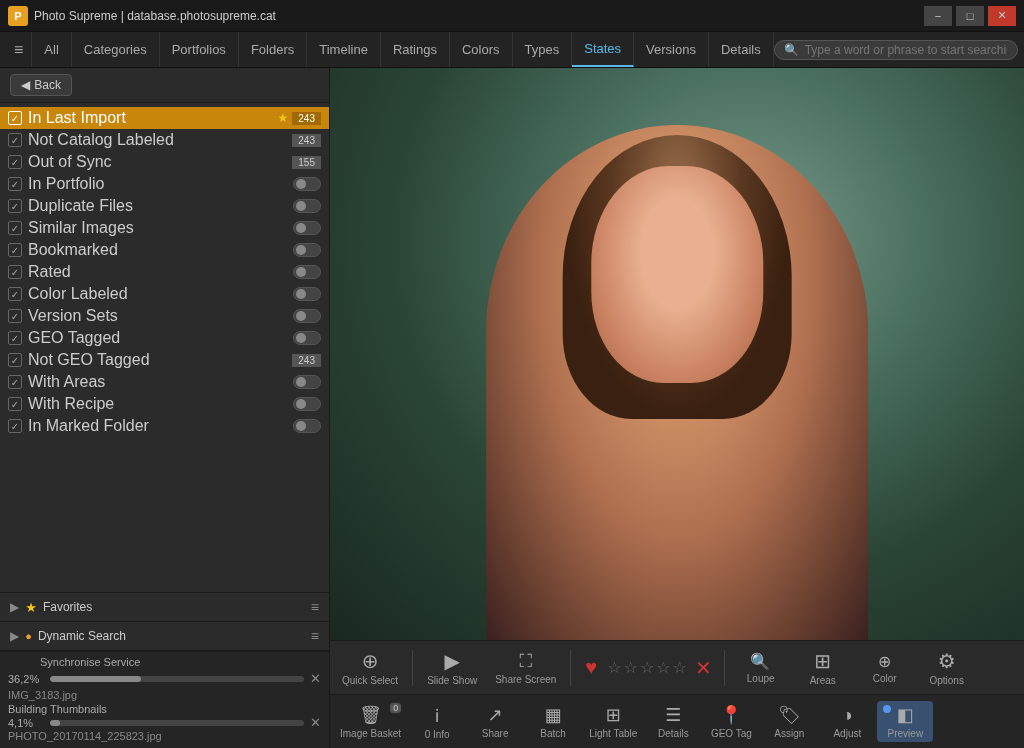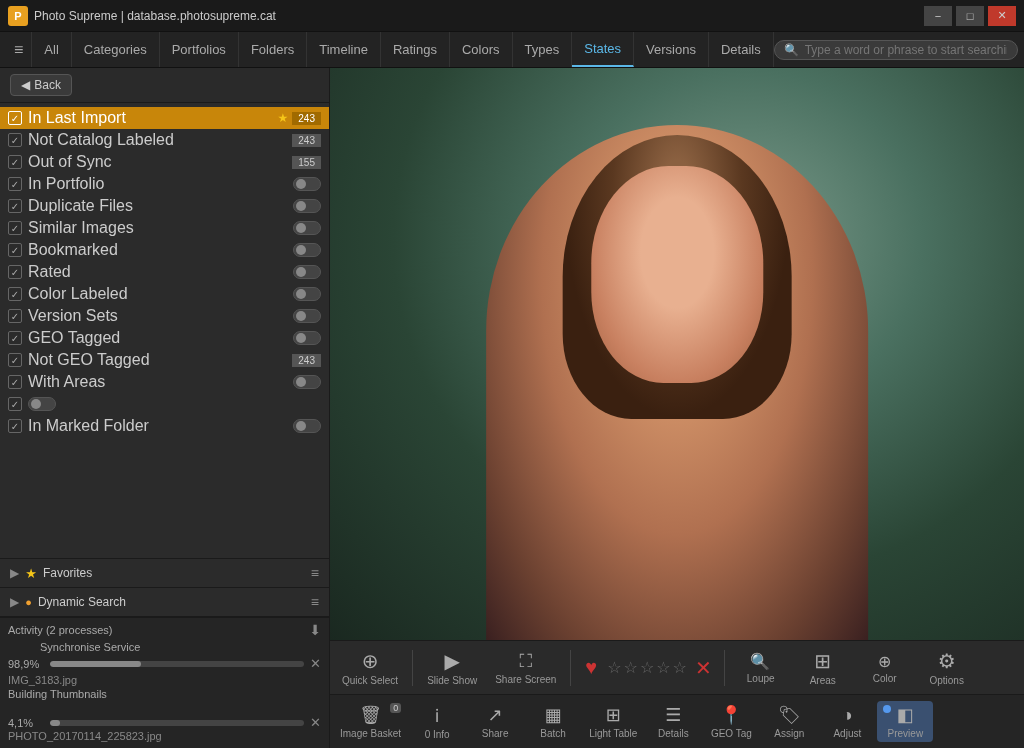--- a/index.html
+++ b/index.html
@@ -243,21 +243,21 @@
       border-radius: 3px;
       overflow: hidden;
     }
     .progress-bar-fill {
       height: 100%;
       background: #888;
       border-radius: 3px;
     }
     .progress-close { color: #888; font-size: 13px; cursor: pointer; }
     .file-label { font-size: 11px; color: #888; margin-bottom: 2px; }
-    .activity-label2 { font-size: 11px; color: #aaa; margin-bottom: 15px; }
+    .activity-label2 { font-size: 11px; color: #aaa; margin-bottom: 0; }
 
     .progress-container2 {
       display: flex;
       align-items: center;
       gap: 6px;
     }
 
     
     #right-panel {
       flex: 1;
@@ -564,20 +564,21 @@
         <div class="state-item">
           <div class="state-check">✓</div>
           <span class="state-label">With Areas</span>
           <div class="toggle-pill">
               <div class="dot"></div>
             </div>
         </div>
 
         <div class="state-item">
           <div class="state-check">✓</div>
+          <span class="state-label">With Recipe</span>
           <div class="toggle-pill">
               <div class="dot"></div>
             </div>
         </div>
 
         <div class="state-item">
           <div class="state-check">✓</div>
           <span class="state-label">In Marked Folder</span>
           <div class="toggle-pill">
               <div class="dot"></div>
@@ -596,27 +597,23 @@
       </div>
       <div class="section-row">
         <span class="arrow">▶</span>
         <span class="icon" style="color:#f0a030; font-size:11px;">●</span>
         <span class="label">Dynamic Search</span>
         <span class="menu-icon">≡</span>
       </div>
     </div>
 
     <div id="activity-bar">
-      <div class="activity-row">
-        <span class="activity-label">Activity (2 processes)</span>
-        <span class="download-icon">⬇</span>
-      </div>
       <div class="activity-label" style="margin-bottom:3px;margin-left:32px;">Synchronise Service</div>
       <div class="progress-container">
-        <span class="progress-pct">98,9%</span>
+        <span class="progress-pct">36,2%</span>
         <div class="progress-bar-bg">
           <div class="progress-bar-fill" style="width:36%;"></div>
         </div>
         <span class="progress-close">✕</span>
       </div>
       <div class="file-label">IMG_3183.jpg</div>
       <div class="activity-label2">Building Thumbnails</div>
       <div class="progress-container2">
         <span class="progress-pct">4,1%</span>
         <div class="progress-bar-bg">

